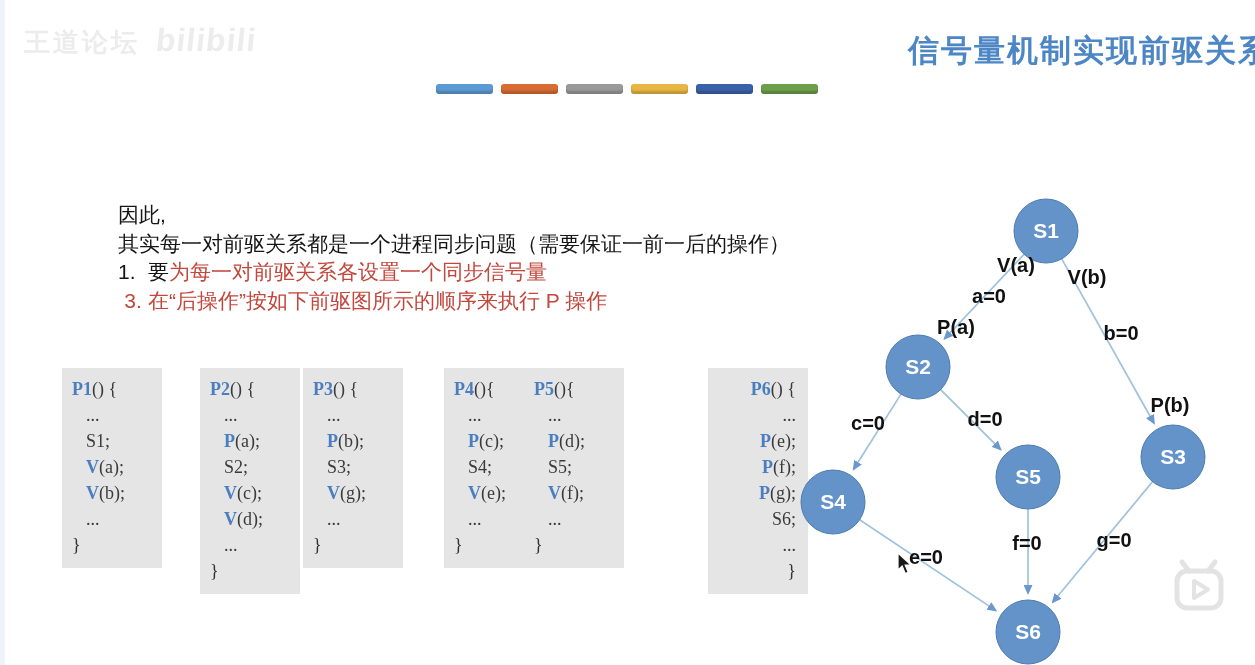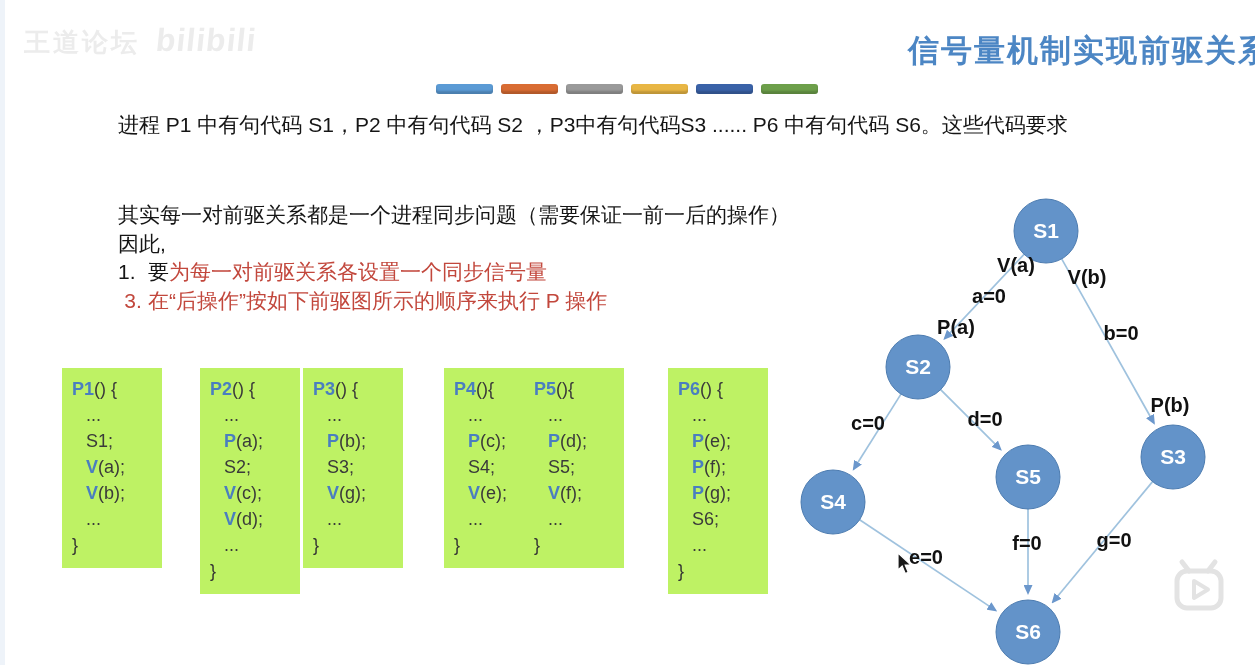--- a/index.html
+++ b/index.html
@@ -22,29 +22,29 @@
   
   .para{position:absolute;font-size:21px;line-height:30px;color:#151515;}
   #intro{left:118px;top:110px;width:1040px;}
   #analysis{left:118px;top:201px;width:780px;line-height:28.5px;}
   .red{color:#c2473c;text-align:center;}
   .black{color:#151515;}
   .item .num{display:inline-block;width:30px;}
 
   
   #code-row{position:absolute;left:0;top:368px;width:800px;height:297px;}
-  .code-block{position:absolute;top:0;background:#bef264;min-width:78px;
-              padding:8px 12px 10px 10px;font-family:Liberation Sans, sans-serif;
+  .code-block{position:absolute;top:0;background:#e5e5e5;min-width:78px;
+              padding:8px 12px 10px 10px;font-family:Liberation Serif, serif;
               font-size:18px;line-height:26px;color:#333;white-space:pre;}
   .code-block:nth-child(1){left:62px;}
   .code-block:nth-child(2){left:200px;}
   .code-block:nth-child(3){left:303px;}
   .code-block:nth-child(4){left:444px;}
   .code-block:nth-child(5){left:524px;}
-  .code-block:nth-child(6){left:668px;}
+  .code-block:nth-child(6){left:708px;text-align:right;}
   .code-block .k{color:#4a7ec0;font-weight:bold;}
   .code-block .p{color:#3a3a3a;}
   .code-block .cl.ind{padding-left:14px;}
 
   
   #graph{position:absolute;left:780px;top:180px;width:465px;height:485px;}
   #graph text{font-family:"Liberation Sans",sans-serif;}
 
   
   #cursor{position:absolute;left:896px;top:552px;}
@@ -66,26 +66,25 @@
   <div id="title-bars">
     <span class="bar" style="background: rgb(91, 155, 213);"></span>
     <span class="bar" style="background: rgb(217, 108, 51);"></span>
     <span class="bar" style="background: rgb(154, 154, 154);"></span>
     <span class="bar" style="background: rgb(232, 182, 68);"></span>
     <span class="bar" style="background: rgb(58, 98, 168);"></span>
     <span class="bar" style="background: rgb(109, 159, 74);"></span>
   </div>
 
   <div id="intro" class="para">
-    <div>进程 P1 中有句代码 S1，P2 中有句代码 S2 ，P3中有句代码S3 ...... P6 中有句代码 S6。这些代码要求</div>
   </div>
 
   <div id="analysis" class="para">
+    <div>因此,</div>
     <div>其实每一对前驱关系都是一个进程同步问题（需要保证一前一后的操作）</div>
-    <div>因此,</div>
     <div class="item">
       <span class="num black">1.</span><span class="black">要</span><span class="red">为每一对前驱关系各设置一个同步信号量</span>
     </div>
     <div class="item">
       <span class="num red">3.</span><span class="red">在“后操作”按如下前驱图所示的顺序来执行 P 操作</span>
     </div>
   </div>
 
   <div id="code-row">
       <div class="code-block"><div class="cl"><span class="k">P1</span><span class="p">() {</span></div><div class="cl ind"><span class="p">...</span></div><div class="cl ind"><span class="p">S1;</span></div><div class="cl ind"><span class="k">V</span><span class="p">(a);</span></div><div class="cl ind"><span class="k">V</span><span class="p">(b);</span></div><div class="cl ind"><span class="p">...</span></div><div class="cl">}</div></div>

